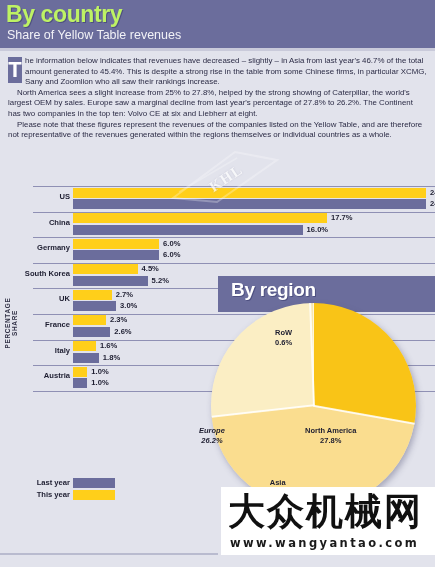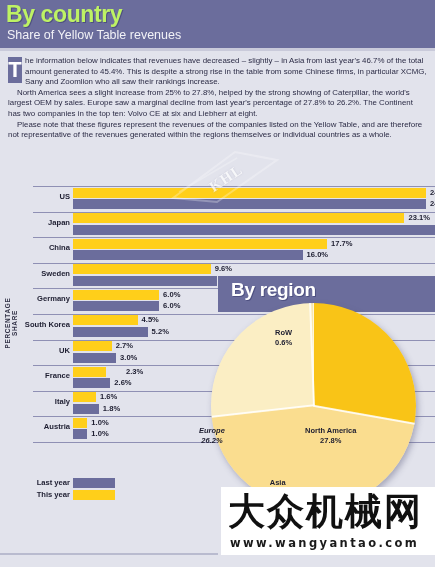--- a/index.html
+++ b/index.html
@@ -164,49 +164,30 @@
           <div class="catlabel">US</div>
           <div class="barpair">
             <div class="bar cur" style="width: 353.01px;"></div>
             <div class="bval cur" style="left: 357.01px;">24.6%</div>
             <div class="bar prev" style="width: 353.01px;"></div>
             <div class="bval prev" style="left: 357.01px;">24.6%</div>
           </div>
         </div>
         <div class="row">
           <div class="gridline"></div>
-          <div class="catlabel">Japan</div>
-          <div class="barpair">
-            <div class="bar cur" style="width: 331.485px;"></div>
-            <div class="bval cur" style="left: 335.485px;">23.1%</div>
-            <div class="bar prev" style="width: 363.055px;"></div>
-          </div>
-        </div>
-        <div class="row">
-          <div class="gridline"></div>
           <div class="catlabel">China</div>
           <div class="barpair">
             <div class="bar cur" style="width: 253.995px;"></div>
             <div class="bval cur" style="left: 257.995px;">17.7%</div>
             <div class="bar prev" style="width: 229.6px;"></div>
             <div class="bval prev" style="left: 233.6px;">16.0%</div>
           </div>
         </div>
         <div class="row">
           <div class="gridline"></div>
-          <div class="catlabel">Sweden</div>
-          <div class="barpair">
-            <div class="bar cur" style="width: 137.76px;"></div>
-            <div class="bval cur" style="left: 141.76px;">9.6%</div>
-            <div class="bar prev" style="width: 143.5px;"></div>
-            <div class="bval prev" style="left: 147.5px;">10.0%</div>
-          </div>
-        </div>
-        <div class="row">
-          <div class="gridline"></div>
           <div class="catlabel">Germany</div>
           <div class="barpair">
             <div class="bar cur" style="width: 86.1px;"></div>
             <div class="bval cur" style="left: 90.1px;">6.0%</div>
             <div class="bar prev" style="width: 86.1px;"></div>
             <div class="bval prev" style="left: 90.1px;">6.0%</div>
           </div>
         </div>
         <div class="row">
           <div class="gridline"></div>
@@ -226,21 +207,21 @@
             <div class="bval cur" style="left: 42.745px;">2.7%</div>
             <div class="bar prev" style="width: 43.05px;"></div>
             <div class="bval prev" style="left: 47.05px;">3.0%</div>
           </div>
         </div>
         <div class="row">
           <div class="gridline"></div>
           <div class="catlabel">France</div>
           <div class="barpair">
             <div class="bar cur" style="width: 33.005px;"></div>
-            <div class="bval cur" style="left: 37.005px; margin-left: 16px;">2.3%</div>
+            <div class="bval cur" style="left: 37.005px;">2.3%</div>
             <div class="bar prev" style="width: 37.31px;"></div>
             <div class="bval prev" style="left: 41.31px;">2.6%</div>
           </div>
         </div>
         <div class="row">
           <div class="gridline"></div>
           <div class="catlabel">Italy</div>
           <div class="barpair">
             <div class="bar cur" style="width: 22.96px;"></div>
             <div class="bval cur" style="left: 26.96px;">1.6%</div>

